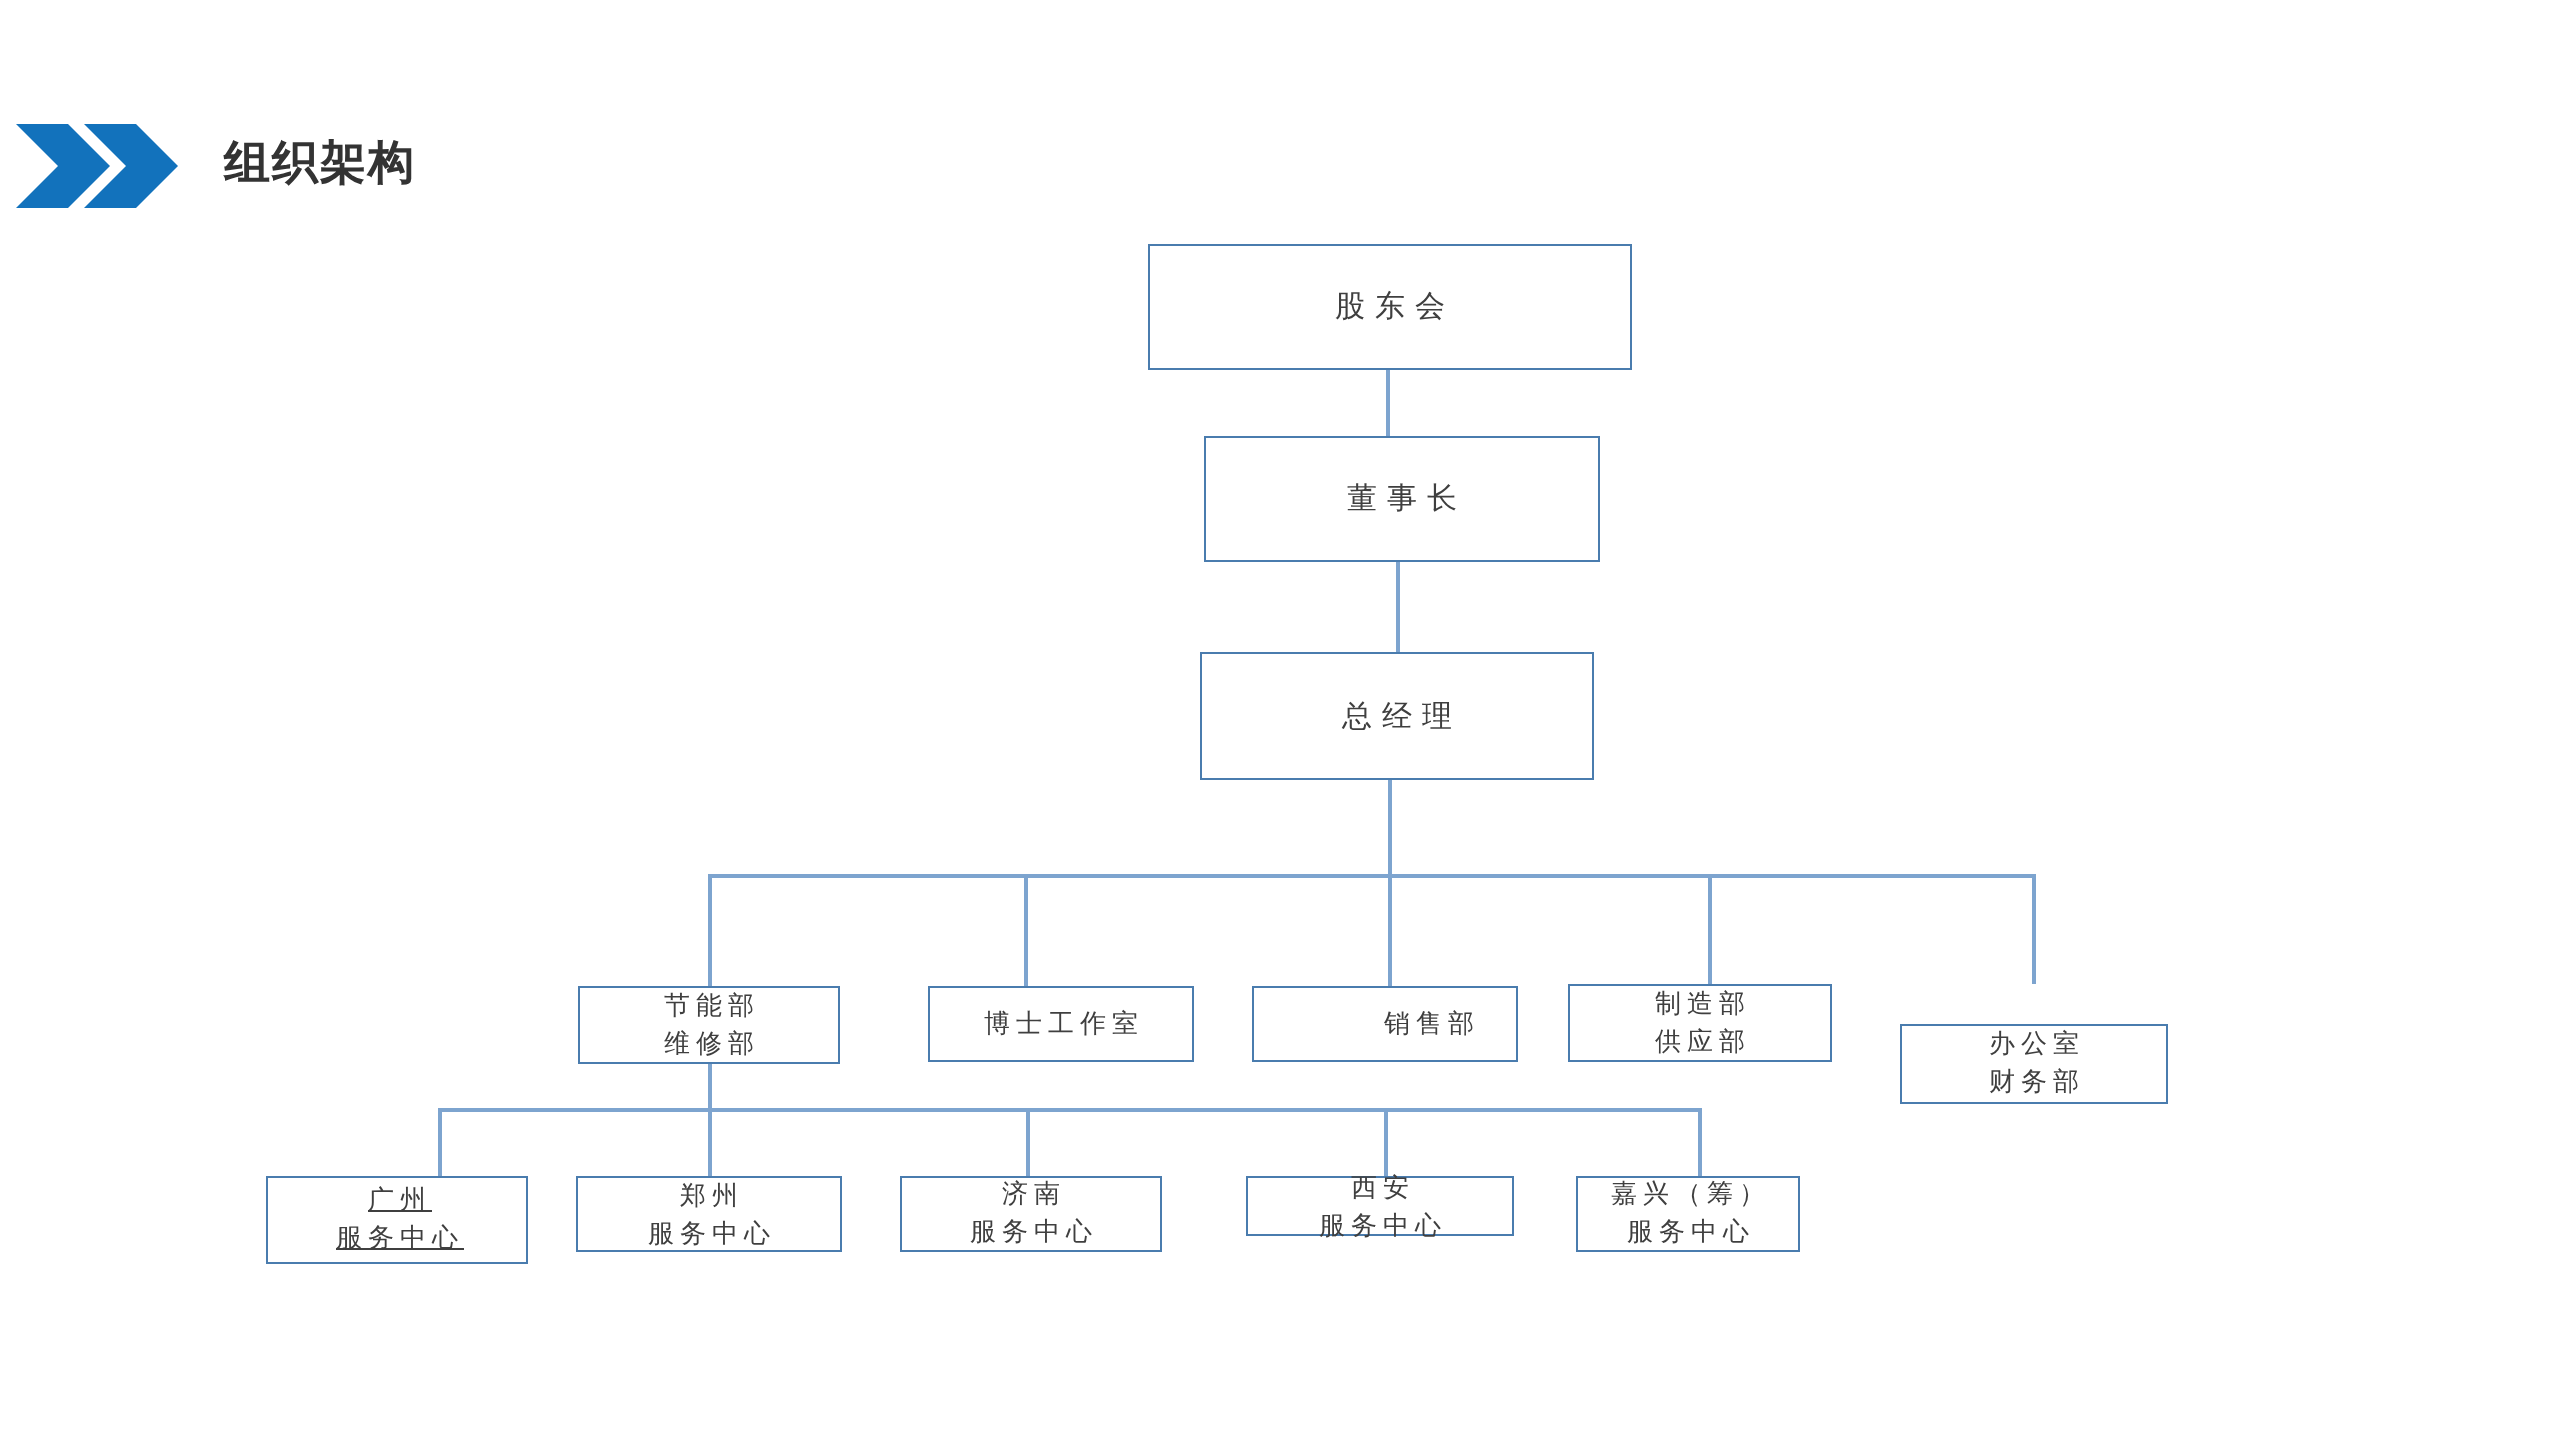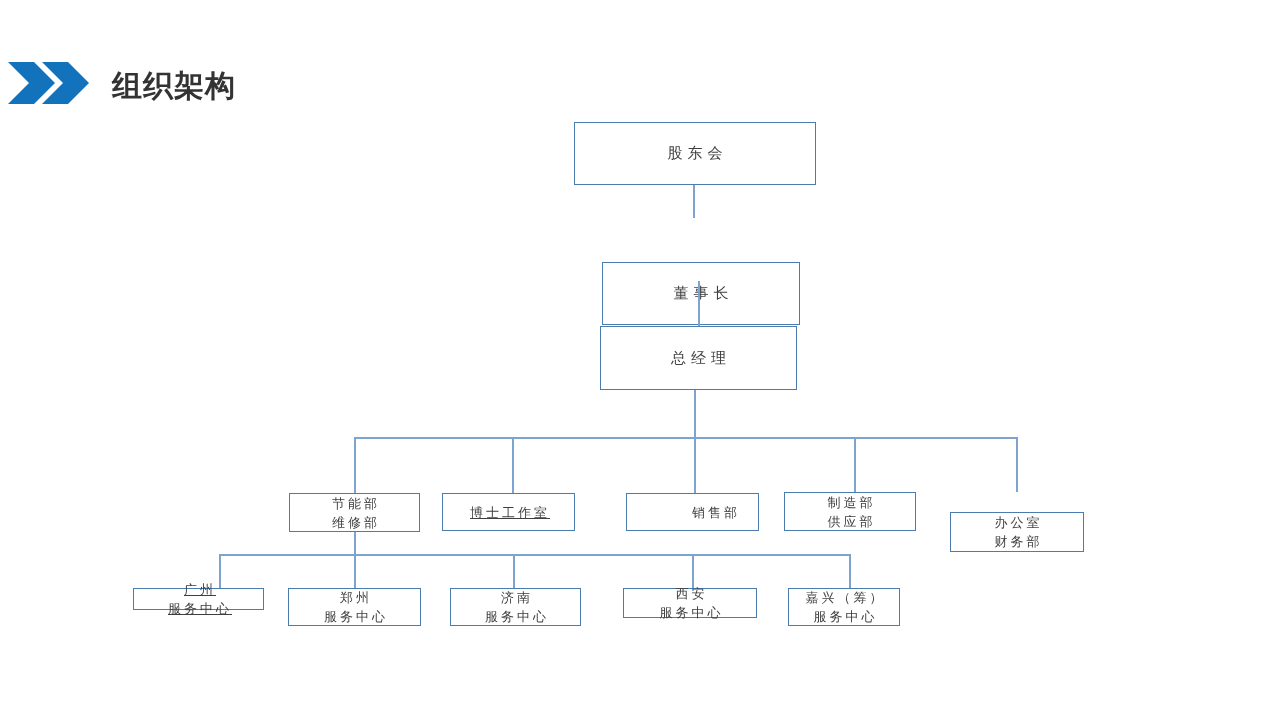--- a/index.html
+++ b/index.html
@@ -14,21 +14,21 @@
   .slide{
     position:relative;
     width:1280px;height:720px;
     background:#ffffff;
     overflow:hidden;
   }
   .title-block{position:absolute;left:0;top:0;width:1280px;height:120px;}
   .chevrons{position:absolute;left:8px;top:62px;width:84px;height:42px;}
   .page-title{
     position:absolute;left:112px;top:66px;
-    font-size:30px;font-weight:bold;color:var(--title-text);
+    font-size:23px;font-weight:bold;color:var(--title-text);
     letter-spacing:1px;
     text-align:center;
   }
   .node{
     position:absolute;
     box-sizing:border-box;
     background:#ffffff;
     border:1.5px solid var(--box-border);
     display:flex;flex-direction:column;
     align-items:center;justify-content:center;
@@ -51,48 +51,48 @@
     </svg>
     <div class="page-title">组织架构</div>
   </div>
 
   <div>
 
     <div class="node lg" style="left:574px;top:122px;width:242px;height:63px;">
       <span>股东会</span>
     </div>
 
-    <div class="node lg" style="left:602px;top:218px;width:198px;height:63px;margin-top:44px;">
+    <div class="node lg" style="left:602px;top:218px;width:198px;height:63px;">
       <span>董事长</span>
     </div>
 
     <div class="node lg" style="left:600px;top:326px;width:197px;height:64px;">
       <span>总经理</span>
     </div>
 
     <div class="node sm" style="left:289px;top:493px;width:131px;height:39px;">
       <span>节能部</span>
       <span>维修部</span>
     </div>
-    <div class="node sm" style="left:442px;top:493px;width:133px;height:38px;text-decoration:underline;">
+    <div class="node sm" style="left:464px;top:493px;width:133px;height:38px;">
       <span>博士工作室</span>
     </div>
     <div class="node sm" style="left:626px;top:493px;width:133px;height:38px;padding-left:44px;">
       <span>销售部</span>
     </div>
     <div class="node sm" style="left:784px;top:492px;width:132px;height:39px;">
       <span>制造部</span>
       <span>供应部</span>
     </div>
     <div class="node sm" style="left:950px;top:492px;width:134px;height:40px;margin-top:20px;">
       <span>办公室</span>
       <span>财务部</span>
     </div>
 
-    <div class="node sm" style="left:133px;top:588px;width:131px;height:22px;text-decoration:underline;">
+    <div class="node sm" style="left:133px;top:588px;width:131px;height:44px;text-decoration:underline;">
       <span>广州</span>
       <span>服务中心</span>
     </div>
     <div class="node sm" style="left:288px;top:588px;width:133px;height:38px;font-family:Liberation Serif, serif;">
       <span>郑州</span>
       <span>服务中心</span>
     </div>
     <div class="node sm" style="left:450px;top:588px;width:131px;height:38px;">
       <span>济南</span>
       <span>服务中心</span>

